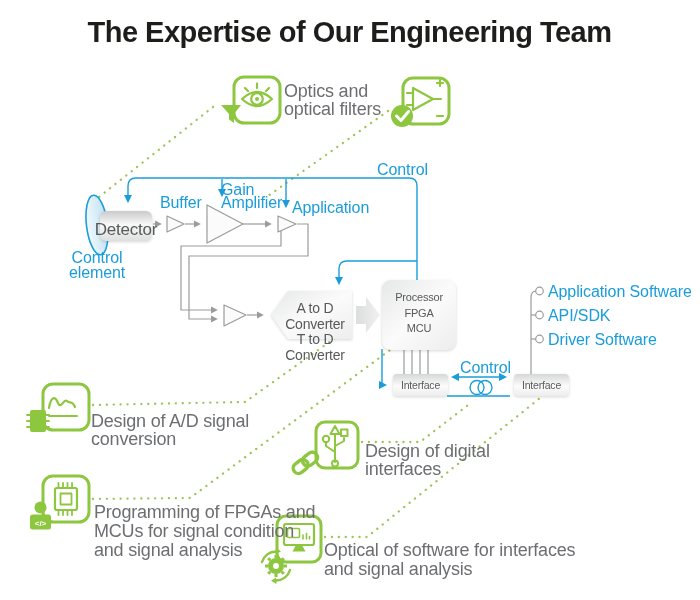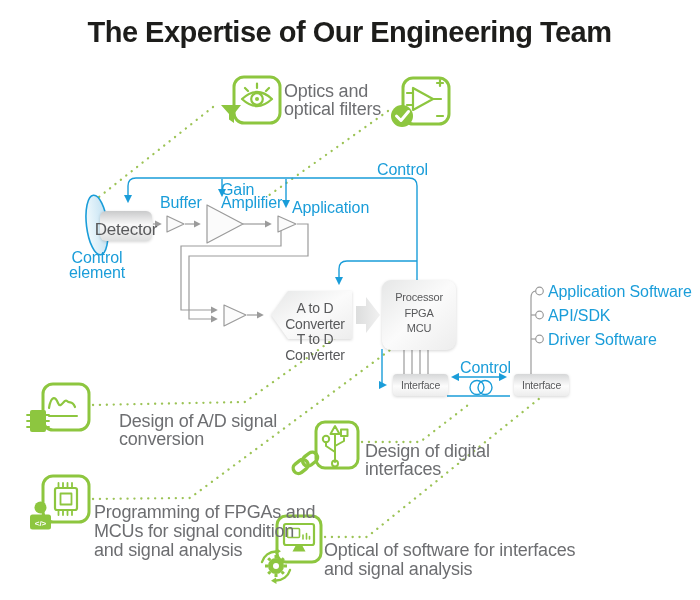--- a/index.html
+++ b/index.html
@@ -201,21 +201,21 @@
       <circle cx="30" cy="58" r="3" fill="#ffffff"></circle>
       <path class="ig" stroke-width="2.4" d="M44,62 A14.5,14.5 0 0 1 30,72.5"></path>
       <path class="igf" d="M30,69.5 L25,72.8 L30.5,76 Z"></path>
       <path class="ig" stroke-width="2.4" d="M16,54 A14.5,14.5 0 0 1 30,43.5"></path>
       <path class="igf" d="M30,40 L35,43.3 L29.5,46.5 Z"></path>
     </g>
   </svg>
 
   <div class="lbl callout" style="left:284px;top:82px;">Optics and
 optical filters</div>
-  <div class="lbl callout" style="left:91px;top:412px;margin-left:28px;">Design of A/D signal
+  <div class="lbl callout" style="left:91px;top:412px;">Design of A/D signal
 conversion</div>
   <div class="lbl callout lh19" style="left:94px;top:503px;">Programming of FPGAs and
 MCUs for signal condition
 and signal analysis</div>
   <div class="lbl callout" style="left:365px;top:442px;">Design of digital
 interfaces</div>
   <div class="lbl callout lh19" style="left:324px;top:541px;">Optical of software for interfaces
 and signal analysis</div>
 
   <div class="lbl blue" style="left:377px;top:163px;">Control</div>

